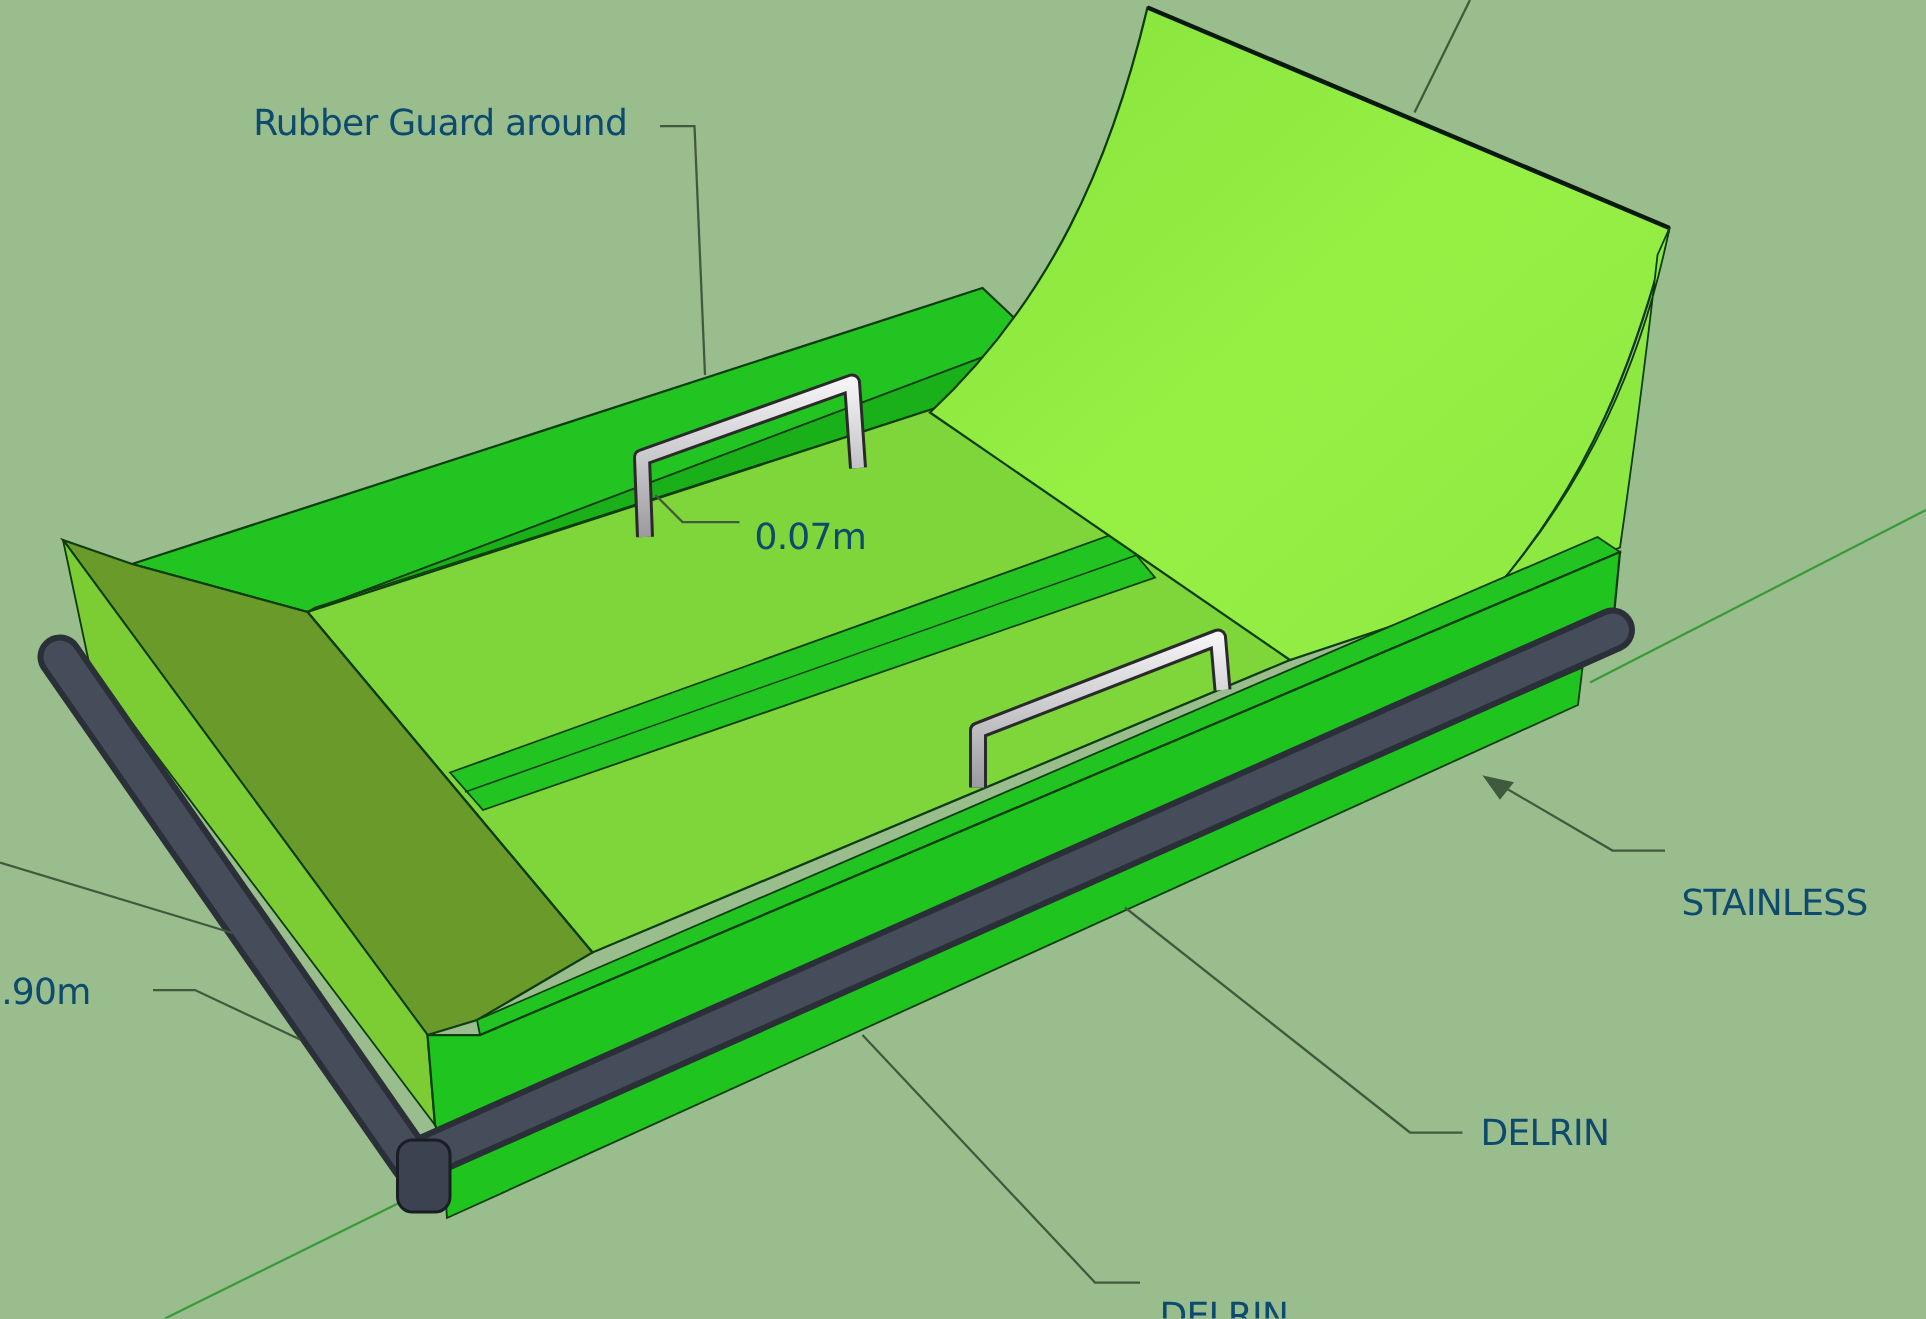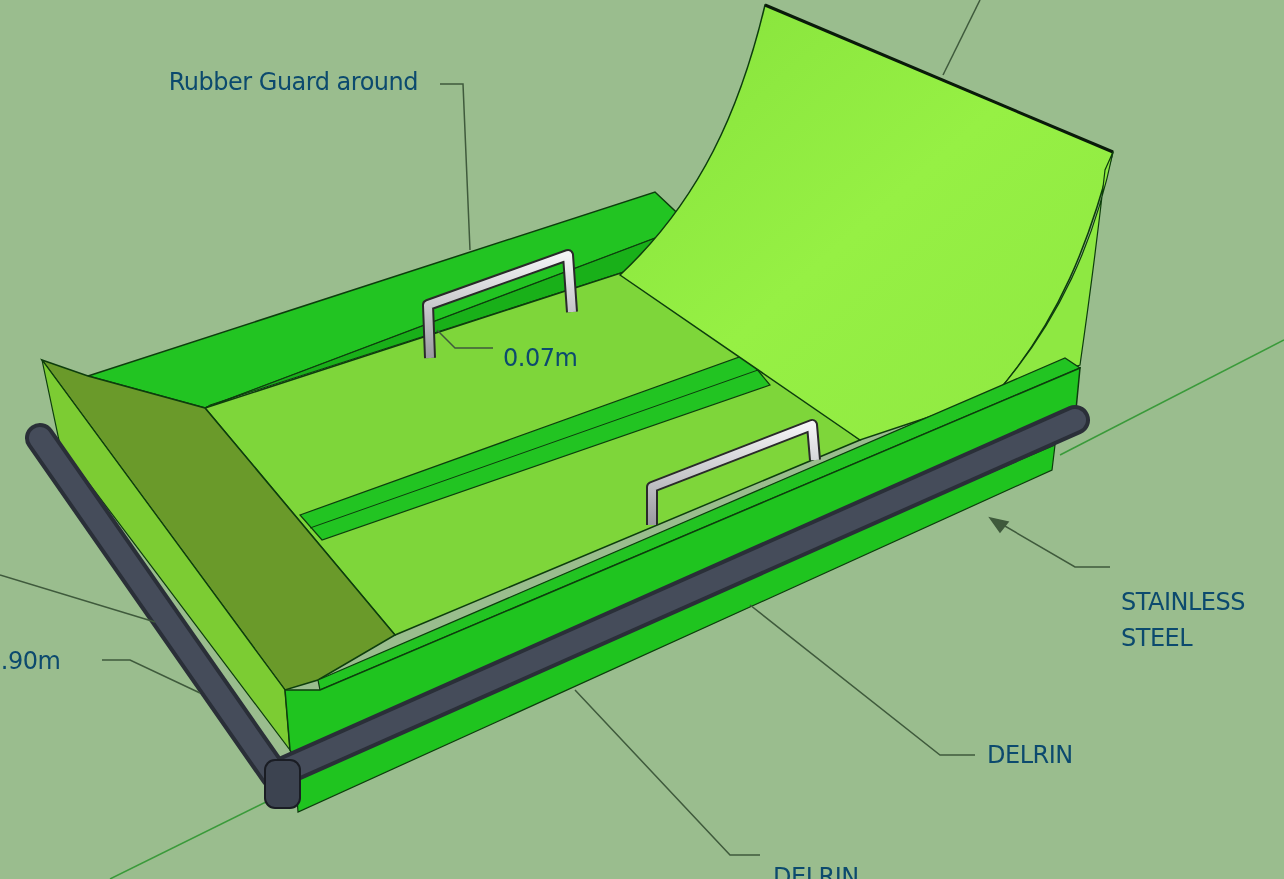--- a/index.html
+++ b/index.html
@@ -86,17 +86,16 @@
   </svg>
 
   
   <div class="label right" style="left:100px; top:64px; width:318px;">
     <div>Rubber Guard around</div>
   </div>
   <div class="label" style="left:503px; top:340px;">0.07m</div>
   <div class="label" style="left:-14px; top:643px;">0.90m</div>
   <div class="label" style="left:1121px; top:549px;margin-top:35px;">
     <div>STAINLESS</div>
-    <div>STEEL</div>
   </div>
   <div class="label" style="left:987px; top:737px;">DELRIN</div>
   <div class="label" style="left:773px; top:859px;">DELRIN</div>
 </div>
 
 </body></html>

